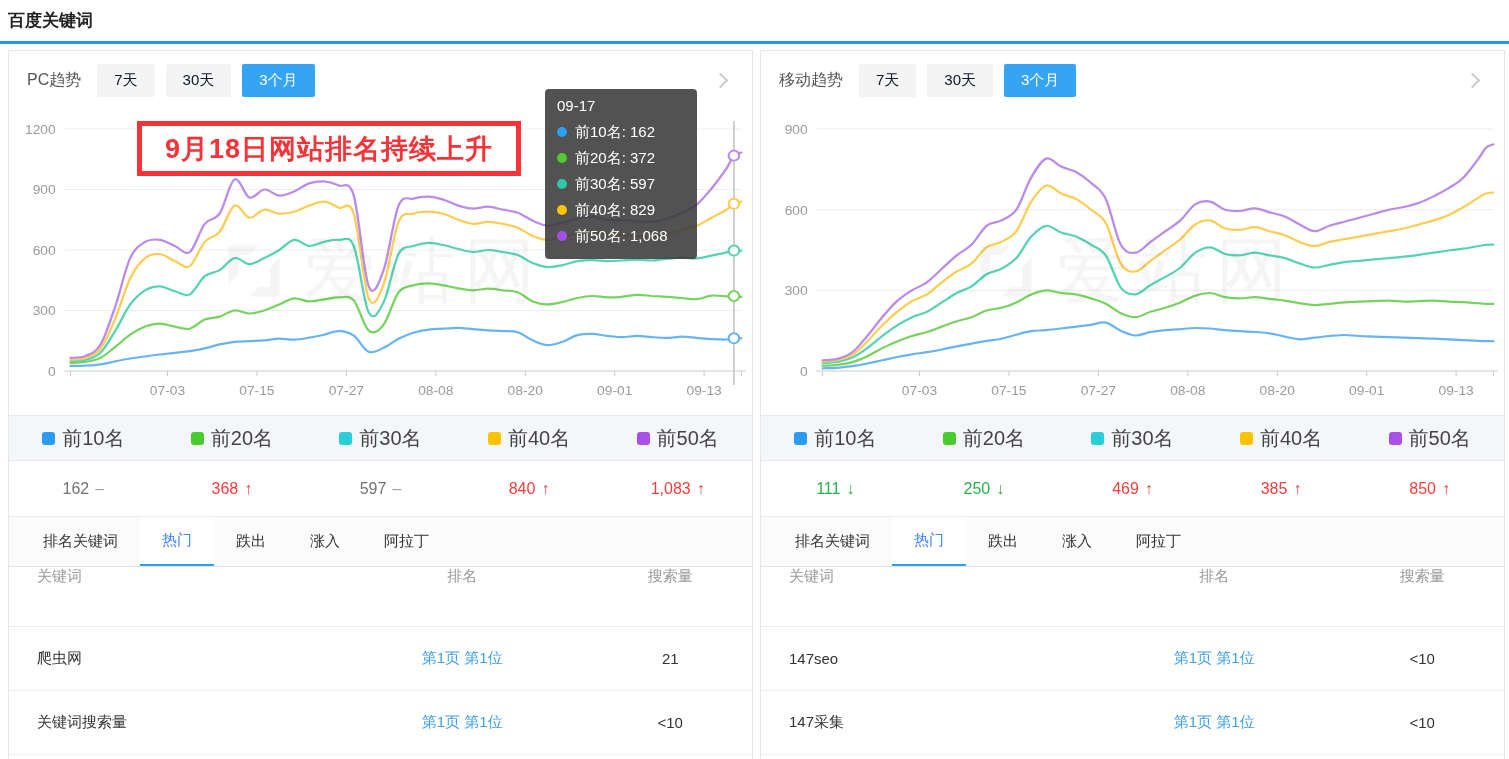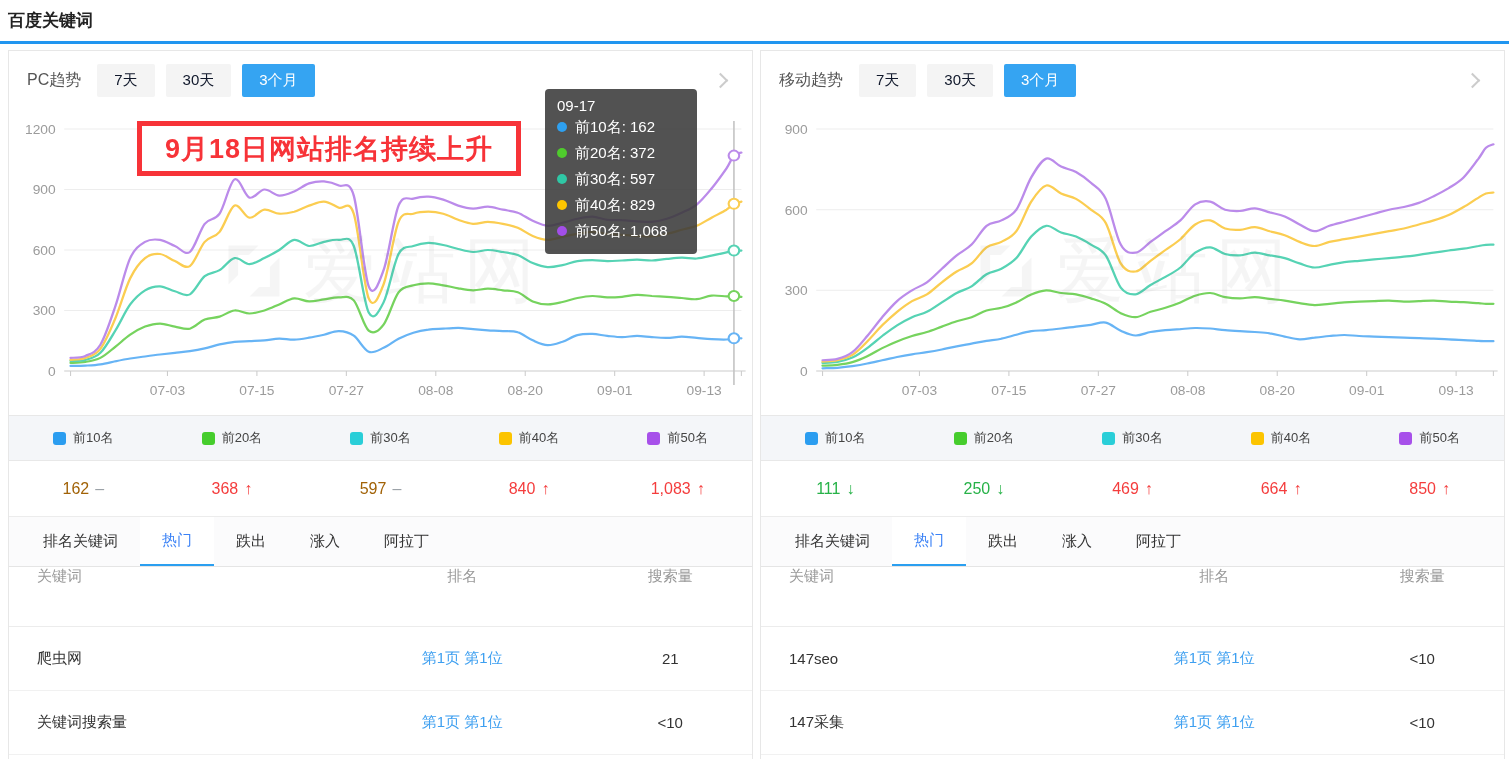--- a/index.html
+++ b/index.html
@@ -20,46 +20,46 @@
 
   .chart-box { position: relative; height: 312px; }
   svg.chart { display: block; width: 100%; height: 312px; }
   .watermark { position: absolute; left: 50%; top: 54%; transform: translate(-50%,-50%);
     display: flex; align-items: center; gap: 14px; opacity: 0.05; pointer-events: none; }
   .wm-text { font-size: 72px; color: #555; letter-spacing: 8px; white-space: nowrap; }
 
   .legend-row { display: flex; align-items: center; height: 46px; background: #f4f6f9;
     border-top: 1px solid #e8e8e8; border-bottom: 1px solid #e8e8e8; }
   .legend-item { flex: 1; display: flex; align-items: center; justify-content: center; gap: 7px;
-    font-size: 13px; color: #444; cursor: pointer; }
+    font-size: 20px; color: #444; cursor: pointer; }
   .swatch { width: 13px; height: 13px; border-radius: 3px; flex: 0 0 auto; }
 
   .stats-row { display: flex; align-items: center; height: 56px; border-bottom: 1px solid #ececec; }
   .stat { flex: 1; display: flex; align-items: center; justify-content: center; gap: 6px; font-size: 16px; }
-  .stat .v.flat { color: #a16207; } .stat .a.flat { color: #9aa0a6; }
+  .stat .v.flat { color: #737373; } .stat .a.flat { color: #9aa0a6; }
   .stat .v.up, .stat .a.up { color: #f43d3d; } .stat .a.up { font-weight: 700; }
   .stat .v.down, .stat .a.down { color: #27b248; } .stat .a.down { font-weight: 700; }
 
   .ktabs { display: flex; align-items: stretch; height: 50px; background: #fbfbfc; border-bottom: 1px solid #e5e5e5; padding: 0 12px; }
   .ktab { display: flex; align-items: center; padding: 0 22px; font-size: 15px; color: #333; cursor: pointer; white-space: nowrap; }
   .ktab.active { color: #3b82f6; background: #fff; border-bottom: 2px solid #2b9ff0; }
 
   .thead { display: flex; align-items: flex-start; height: 60px; color: #999; font-size: 15px; border-bottom: 1px solid #ececec; }
   .trow { display: flex; align-items: center; height: 64px; font-size: 15px; border-bottom: 1px solid #f1f1f1; }
   .col-kw { width: 44%; padding-left: 28px; }
   .col-rank { width: 34%; text-align: center; }
   .col-vol { width: 22%; text-align: center; }
   .rank-link { color: #3d9ff0; text-decoration: none; cursor: pointer; }
 
   .annotation { position: absolute; left: 128px; top: 70px; width: 384px; height: 55px; background: #fff;
     border: 5px solid #f73338; color: #f73338; font-size: 27px; font-weight: 600; letter-spacing: 1px;
     display: flex; align-items: center; justify-content: center; z-index: 4; white-space: nowrap; }
   .tooltip { position: absolute; left: 536px; top: 38px; width: 152px; background: rgba(58,58,58,0.88);
     border-radius: 4px; padding: 8px 12px 10px 12px; color: #fff; z-index: 5; }
-  .tooltip-title { font-size: 15px; }
+  .tooltip-title { font-size: 15px; margin-bottom: 5px; }
   .tooltip-item { display: flex; align-items: center; gap: 8px; font-size: 15px; line-height: 26px; white-space: nowrap; }
   .dot { width: 10px; height: 10px; border-radius: 50%; flex: 0 0 auto; }
 </style>
 </head>
 <body>
 
 <div class="page-title">百度关键词</div>
 <div class="top-divider"></div>
 
 <div class="panels">
@@ -301,21 +301,21 @@
         </div>
         <div class="stat">
           <span class="v down">250</span>
           <span class="a down">↓</span>
         </div>
         <div class="stat">
           <span class="v up">469</span>
           <span class="a up">↑</span>
         </div>
         <div class="stat">
-          <span class="v up">664</span>
+          <span class="v up">385</span>
           <span class="a up">↑</span>
         </div>
         <div class="stat">
           <span class="v up">850</span>
           <span class="a up">↑</span>
         </div>
       </div>
     <div class="ktabs" id="ktabs1">
         <span class="ktab">排名关键词</span>
         <span class="ktab active">热门</span>

